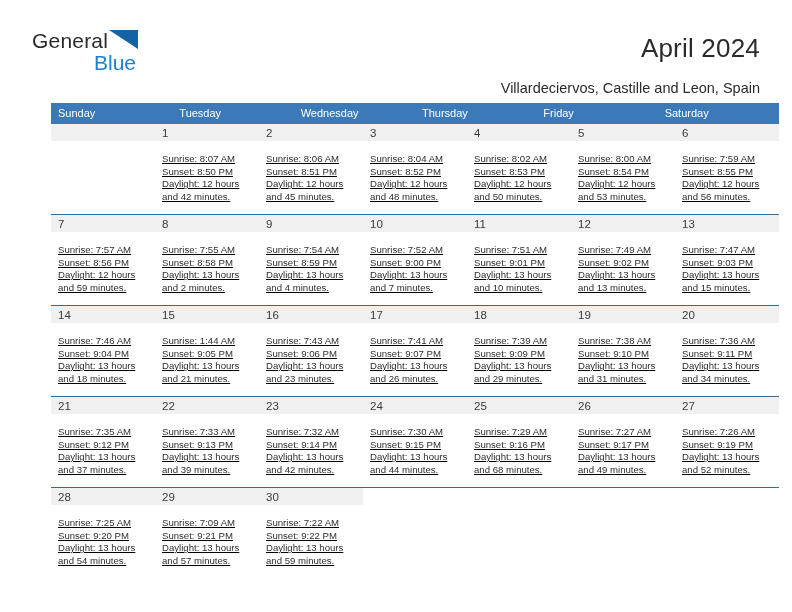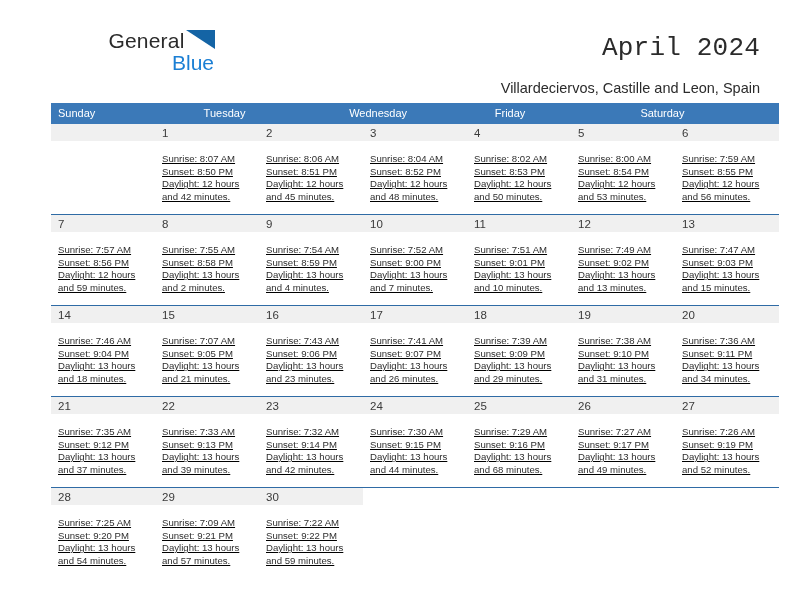--- a/index.html
+++ b/index.html
@@ -6,26 +6,26 @@
   body{
     width:792px;height:612px;
     background:#ffffff;
     font-family:"Liberation Sans",sans-serif;
     -webkit-font-smoothing:antialiased;
     overflow:hidden;
   }
   .page{position:relative;width:792px;height:612px;}
 
   
-  .brand{position:absolute;left:32px;top:30px;width:260px;height:52px;text-align:center;}
+  .brand{position:absolute;left:32px;top:30px;width:260px;height:52px;}
   .brand-row1{font-size:21px;color:#2b2b2b;letter-spacing:.2px;line-height:22px;position:relative;display:inline-block;}
   .brand-tri{display:inline-block;vertical-align:-2px;margin-left:1px;}
   .brand-row2{font-size:21px;color:#1b7fd4;line-height:22px;margin-left:62px;margin-top:-2px;}
 
-  .title{position:absolute;right:32px;top:33px;font-size:26px;color:#2b2b2b;letter-spacing:.2px;font-family:Liberation Mono, monospace;}
+  .title{position:absolute;right:32px;top:33px;font-size:26px;color:#2b2b2b;letter-spacing:.2px;}
   .subtitle{position:absolute;right:32px;top:80px;font-size:14.5px;color:#2b2b2b;}
 
   
   .cal{position:absolute;left:32px;top:103px;width:728px;margin-left:19px;}
   .cal-head{display:flex;background:#3b79b8;height:21px;}
   .cal-head .hcell{
     flex:1 1 0;color:#ffffff;font-size:11px;line-height:21px;
     padding-left:7px;box-sizing:border-box;white-space:nowrap;
   }
   .week{display:flex;border-top:1.6px solid #2f6ba5;}
@@ -59,20 +59,21 @@
   </div>
 
   <div class="title">April 2024</div>
   <div class="subtitle">Villardeciervos, Castille and Leon, Spain</div>
 
   <div class="cal">
     <div class="cal-head">
       <div class="hcell">Sunday</div>
       <div class="hcell">Tuesday</div>
       <div class="hcell">Wednesday</div>
+      <div class="hcell">Thursday</div>
       <div class="hcell">Friday</div>
       <div class="hcell">Saturday</div>
     </div>
     <div id="weeks-container">
         <div class="week first">
           <div class="cell empty">
             <div class="daynum"></div>
           </div>
           <div class="cell">
             <div class="daynum">1</div>
@@ -200,21 +201,21 @@
             <div class="lines">
               <div>Sunrise: 7:46 AM</div>
               <div>Sunset: 9:04 PM</div>
               <div>Daylight: 13 hours</div>
               <div>and 18 minutes.</div>
             </div>
           </div>
           <div class="cell">
             <div class="daynum">15</div>
             <div class="lines">
-              <div>Sunrise: 7:07 AM</div>
+              <div>Sunrise: 1:44 AM</div>
               <div>Sunset: 9:05 PM</div>
               <div>Daylight: 13 hours</div>
               <div>and 21 minutes.</div>
             </div>
           </div>
           <div class="cell">
             <div class="daynum">16</div>
             <div class="lines">
               <div>Sunrise: 7:43 AM</div>
               <div>Sunset: 9:06 PM</div>

